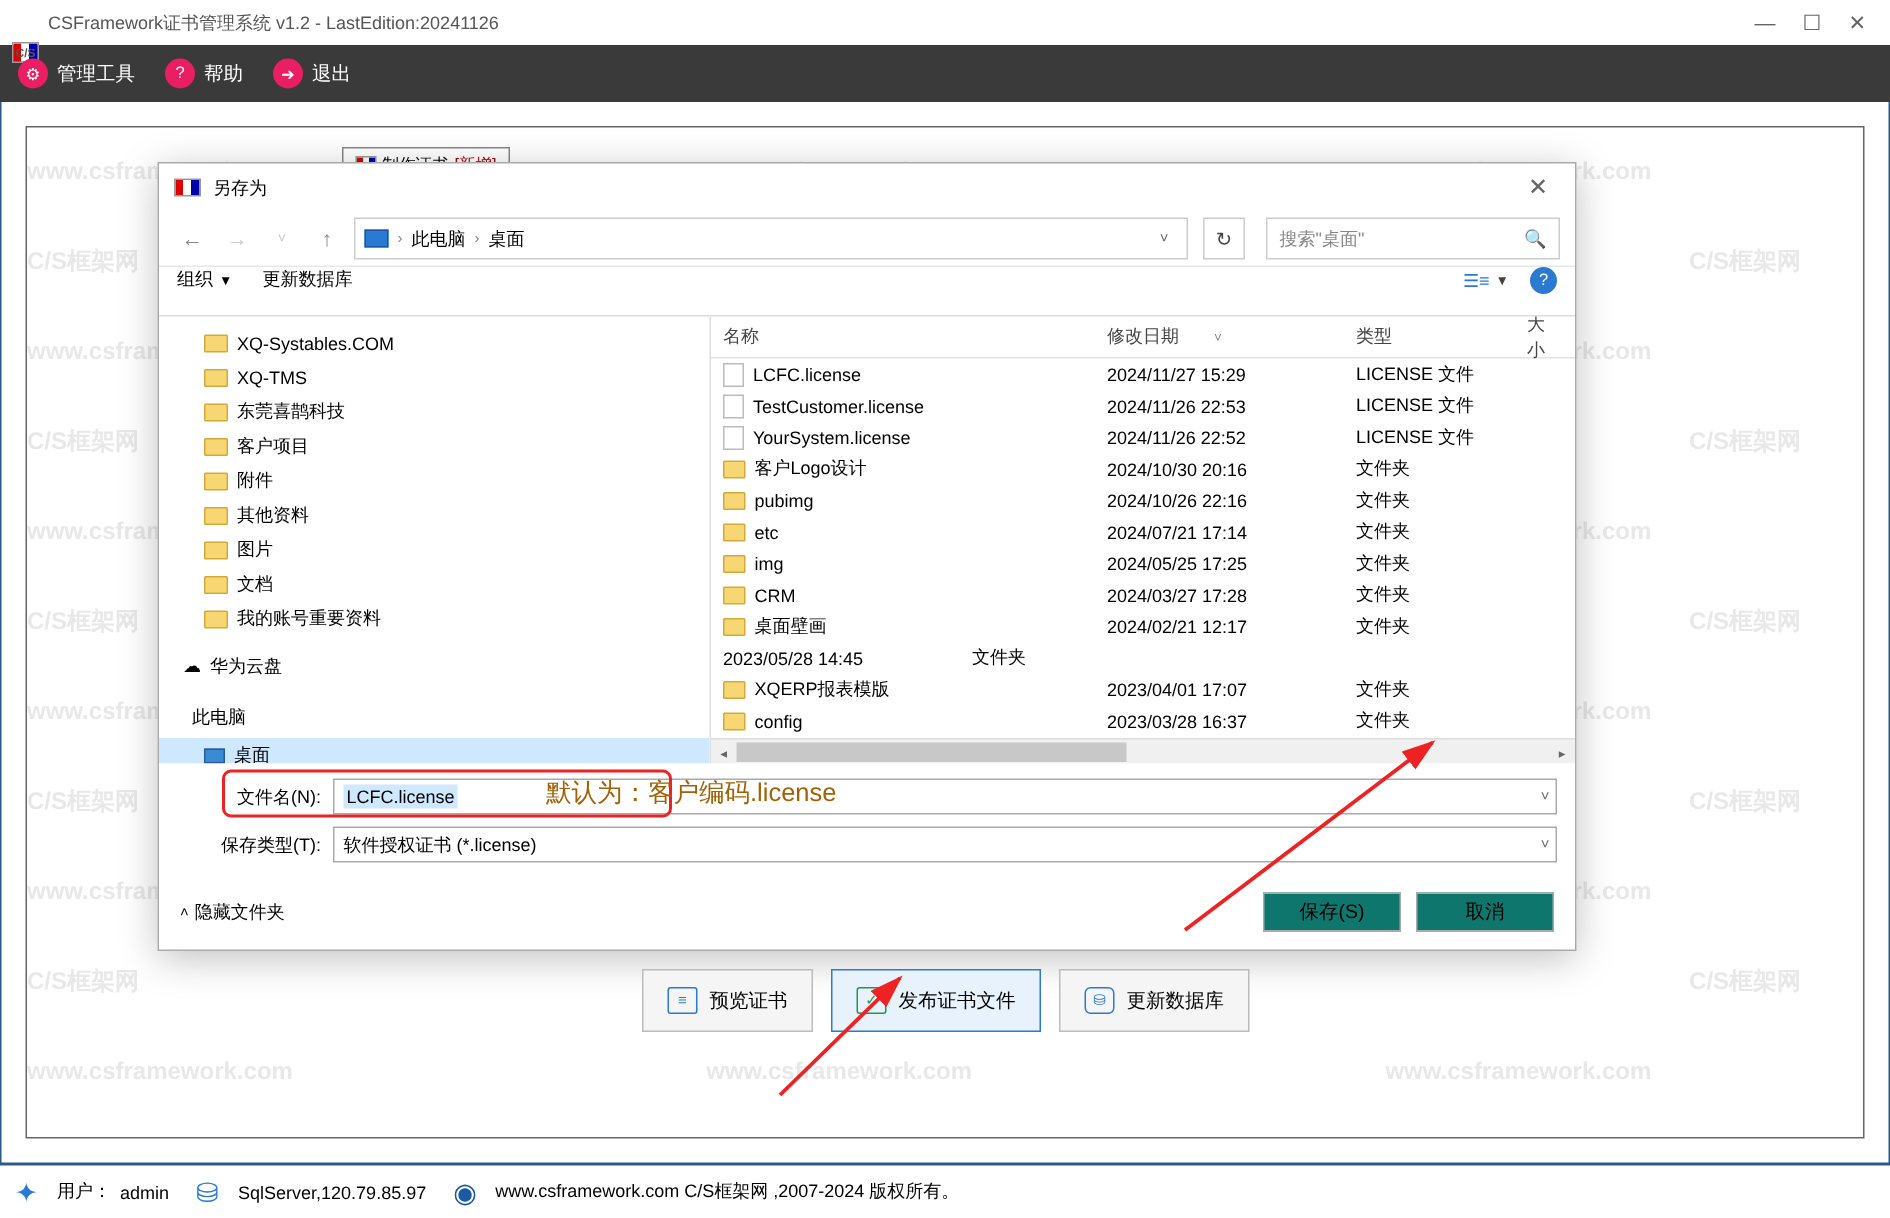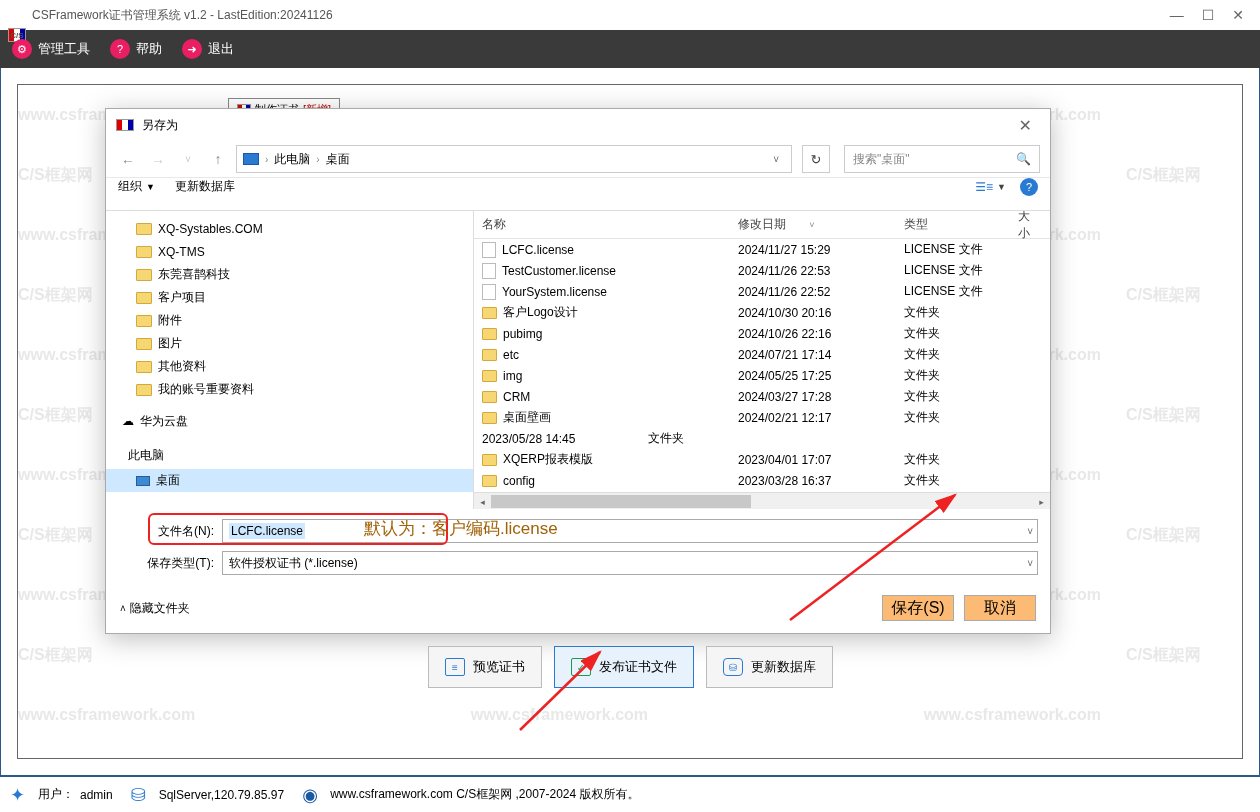--- a/index.html
+++ b/index.html
@@ -81,21 +81,21 @@
 .inrow .lbl { width: 104px; text-align: right; padding-right: 8px; }
 .inrow .fld { flex: 1; height: 24px; border: 1px solid #aaa; padding: 0 6px; display: flex; align-items: center; position: relative; }
 .inrow .fld .dd { position: absolute; right: 4px; font-size: 10px; color: #666; }
 .redbox { position: absolute; border: 2px solid #e22; border-radius: 6px; pointer-events: none; }
 .redtext { position: absolute; color: #a16207; font-size: 17px; pointer-events: none; }
 
 
 .dlgfoot { display: flex; align-items: center; padding: 8px 14px 12px 14px; font-size: 12px; }
 .dlgfoot .hide { display: flex; align-items: center; gap: 4px; }
 .dlgfoot .btns { margin-left: auto; display: flex; gap: 10px; }
-.dlgfoot .btn { width: 72px; height: 26px; border: 1px solid #aaa; background: #fdba74; display: flex; align-items: center; justify-content: center; font-size: 16px; }
+.dlgfoot .btn { width: 92px; height: 26px; border: 1px solid #aaa; background: #0f766e; display: flex; align-items: center; justify-content: center; font-size: 13px; }
 
 
 .actionrow { position: absolute; top: 646px; left: 428px; display: flex; gap: 12px; }
 .actbtn { height: 42px; padding: 0 16px; border: 1px solid #bbb; background: #f5f5f5; display: flex; align-items: center; gap: 8px; font-size: 13px; }
 .actbtn.hl { border: 1px solid #2a7ad4; background: #e8f2fc; }
 .actbtn .aicon { width: 20px; height: 18px; border: 1.5px solid; border-radius: 2px; display: flex; align-items: center; justify-content: center; font-size: 10px; }
 .aicon.blue { border-color: #2a7ad4; color: #2a7ad4; }
 .aicon.green { border-color: #1a9a4a; color: #1a9a4a; }
 
 
@@ -217,25 +217,29 @@
         <div class="titem">
           <div class="ficon"></div>
           <span>客户项目</span>
         </div>
         <div class="titem">
           <div class="ficon"></div>
           <span>附件</span>
         </div>
         <div class="titem">
           <div class="ficon"></div>
+          <span>其他资料</span>
+        </div>
+        <div class="titem">
+          <div class="ficon"></div>
           <span>图片</span>
         </div>
         <div class="titem">
           <div class="ficon"></div>
-          <span>其他资料</span>
+          <span>文档</span>
         </div>
         <div class="titem">
           <div class="ficon"></div>
           <span>我的账号重要资料</span>
         </div>
         <div class="sect">
           <span class="cicon">☁</span>
           <span>华为云盘</span>
         </div>
         <div class="sect">

